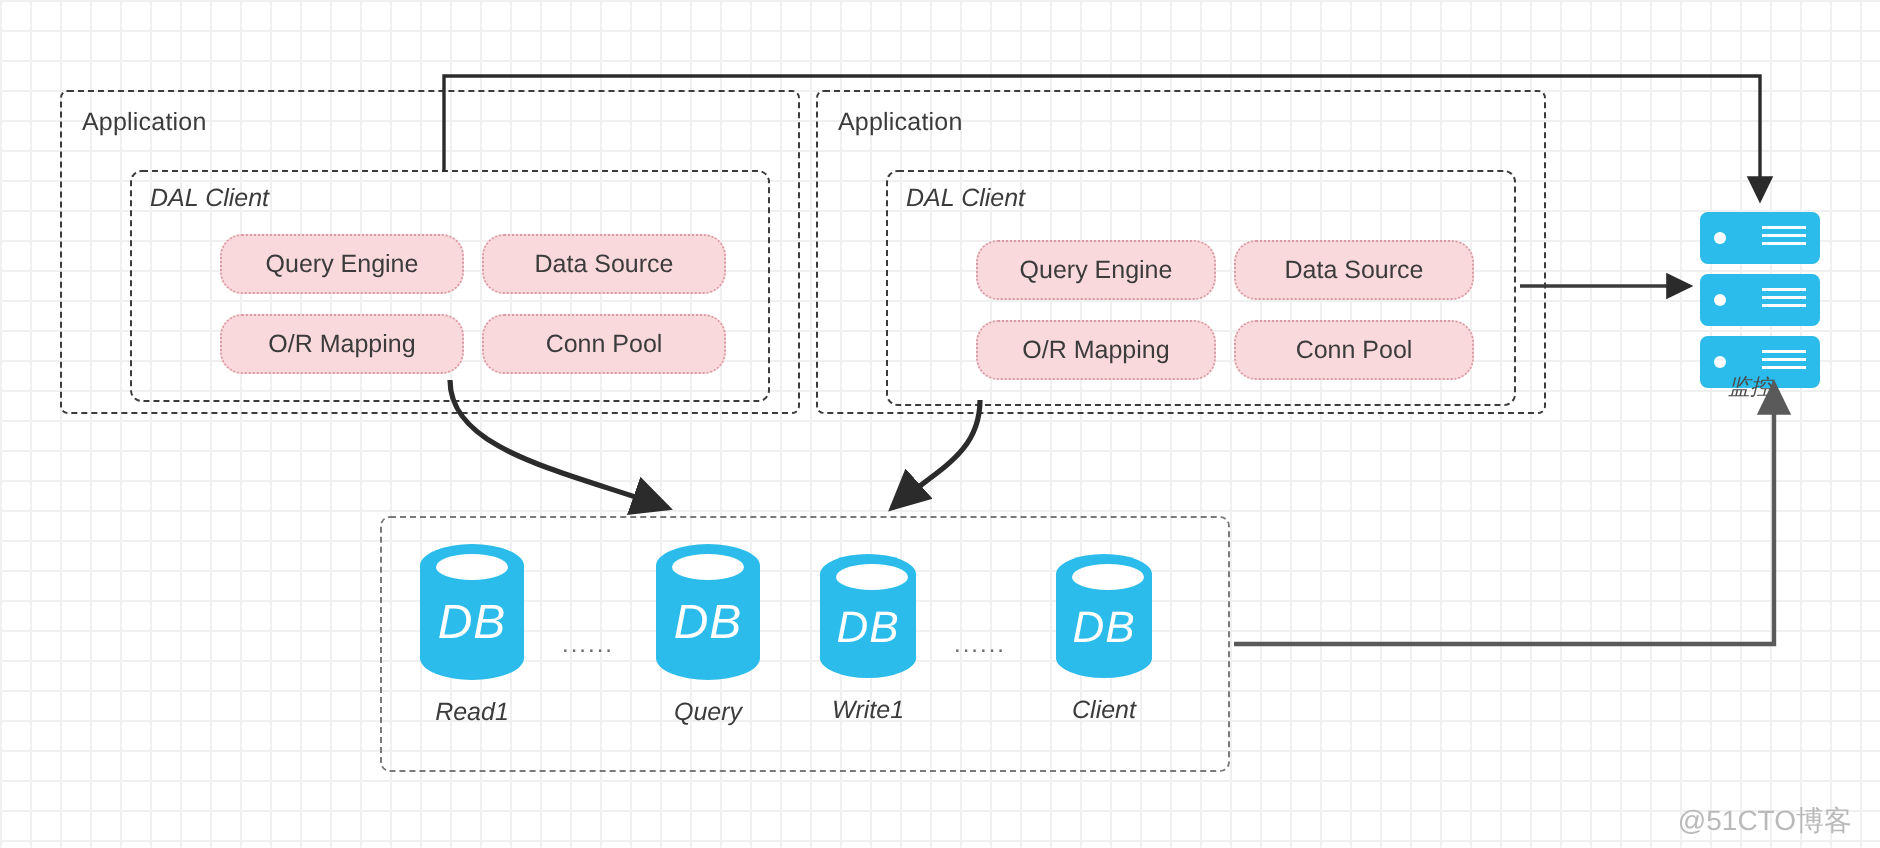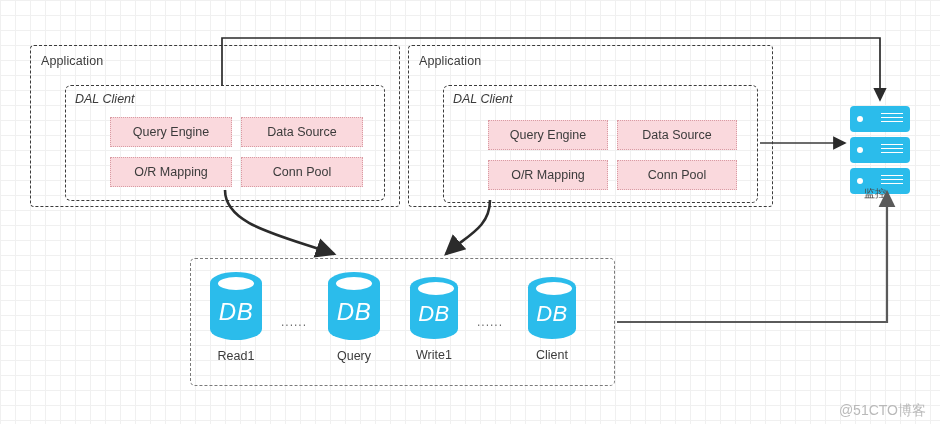--- a/index.html
+++ b/index.html
@@ -47,21 +47,21 @@
     position: absolute;
     left: 9px; top: 6px;
     font-size: 12.5px;
     color: #3b3b3b;
     font-style: italic;
   }
   .pink-box {
     position: absolute;
     background: #fad9dd;
     border: 1.4px dotted #d99ba3;
-    border-radius: 0;
+    border-radius: 11px;
     display: flex;
     align-items: center;
     justify-content: center;
     font-size: 12.5px;
     color: #3b3b3b;
     white-space: nowrap;
   }
   .db-box {
     position: absolute;
     border: 1.8px dashed #7a7a7a;
@@ -93,20 +93,21 @@
     letter-spacing: 0.5px;
     padding-top: 12px;
     font-style: italic;
   }
   .db-caption {
     text-align: center;
     font-size: 12.5px;
     color: #3b3b3b;
     margin-top: 9px;
     white-space: nowrap;
+    font-style: italic;
   }
   .dots {
     position: absolute;
     font-size: 12px;
     color: #6b6b6b;
     letter-spacing: 1px;
   }
   .server-stack { position: absolute; }
   .server-rack {
     position: relative;
@@ -129,20 +130,21 @@
     background: repeating-linear-gradient(
       to bottom,
       #ffffff 0px, #ffffff 1.5px,
       transparent 1.5px, transparent 4px);
   }
   .monitor-label {
     position: absolute;
     font-size: 11px;
     color: #4a4a4a;
     white-space: nowrap;
+    font-style: italic;
   }
   .watermark {
     position: absolute;
     right: 14px; bottom: 4px;
     font-size: 14px;
     color: #b9b9b9;
     white-space: nowrap;
   }
 </style>
 </head>

